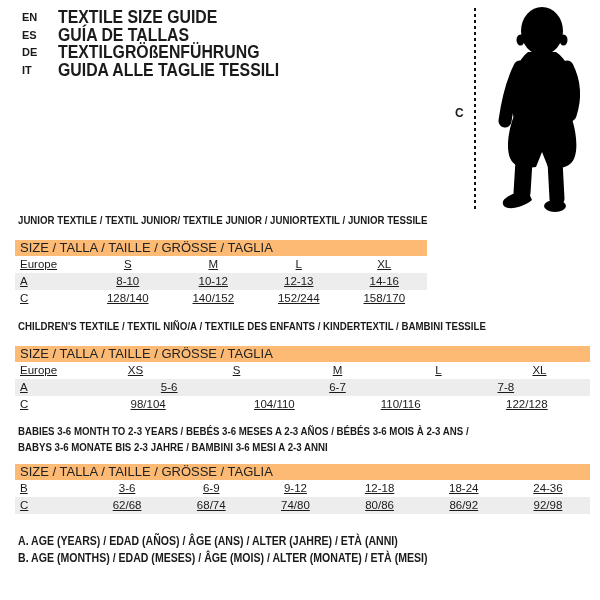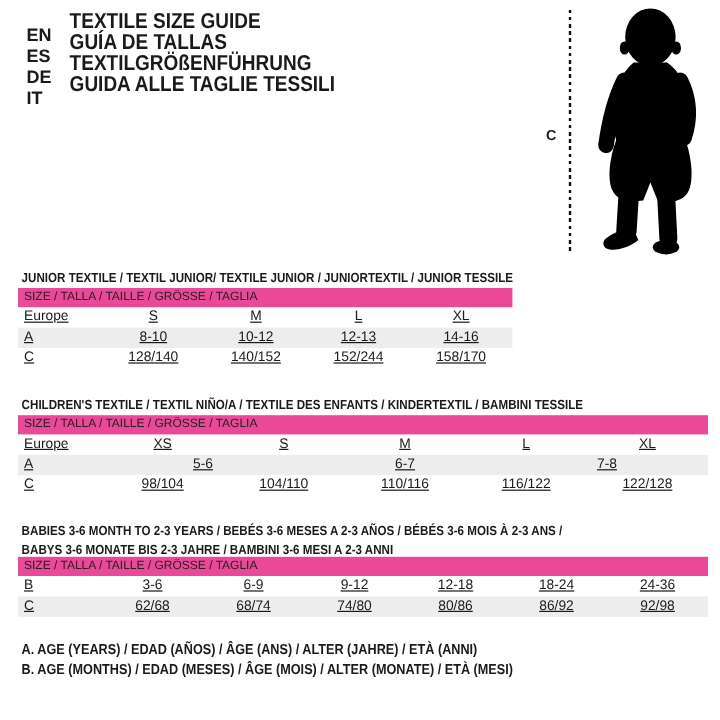--- a/index.html
+++ b/index.html
@@ -6,43 +6,43 @@
   .page{
     position:relative;width:600px;height:600px;background:#fff;overflow:hidden;
     font-family:"Liberation Sans","DejaVu Sans",sans-serif;color:#1a1a1a;
   }
   
   .cond{display:inline-block;transform:scaleX(0.88);transform-origin:0 50%;white-space:nowrap;}
 
   
   .lang-block{position:absolute;left:22px;top:9px;}
   .lang-row{display:flex;height:17.5px;line-height:17.5px;}
-  .lang-code{width:36px;font-weight:bold;font-size:15px;margin-top:12px;}
+  .lang-code{width:36px;font-weight:bold;font-size:11px;}
   .lang-label{font-weight:bold;font-size:18px;}
 
   
   .measure{position:absolute;left:474px;top:6px;width:2px;height:206px;}
   .dash-line{position:absolute;left:0;top:2px;width:2px;height:202px;
     background:repeating-linear-gradient(to bottom,#111 0 3px,transparent 3px 6px);}
   .c-label{position:absolute;left:-19px;top:100px;font-weight:bold;font-size:12px;}
 
   
   .baby{position:absolute;left:487px;top:3px;width:110px;height:212px;}
 
   
   .section{position:absolute;left:15px;width:575px;}
   .section[data-section="0"]{top:212px;width:412px;}
   .section[data-section="1"]{top:318px;}
   .section[data-section="2"]{top:423px;}
-  .sec-title{position:absolute;left:3px;top:12px;}
+  .sec-title{position:absolute;left:3px;top:0;}
   .title-line{height:16px;line-height:16px;font-weight:bold;font-size:11px;}
   .tbl{position:absolute;left:0;top:28px;width:100%;}
   .section[data-section="2"] .tbl{top:41px;}
-  .tbl-header{background:#ec4899;height:16px;line-height:16px;padding-left:5px;
-    font-size:10px;color:#222;}
+  .tbl-header{background:#fdba74;height:16px;line-height:16px;padding-left:5px;
+    font-size:13px;color:#222;}
   .row{display:flex;height:17px;line-height:17px;font-size:11.5px;text-decoration:underline;}
   .row.shaded{background:#ededed;}
   .cell-label{width:65px;padding-left:5px;text-align:left;}
   .cell-val{flex:1;text-align:center;}
 
   
   .footnotes{position:absolute;left:18px;top:533px;}
   .footnote-line{height:17px;line-height:17px;font-weight:bold;font-size:12px;}
 </style>
 </head>
@@ -144,21 +144,20 @@
           <span class="cell-label">A</span>
           <span class="cell-val">5-6</span>
           <span class="cell-val">6-7</span>
           <span class="cell-val">7-8</span>
         </div>
         <div class="row">
           <span class="cell-label">C</span>
           <span class="cell-val">98/104</span>
           <span class="cell-val">104/110</span>
           <span class="cell-val">110/116</span>
-          <span class="cell-val">116/122</span>
           <span class="cell-val">122/128</span>
         </div>
       </div>
     </div>
   <div class="section" data-section="2">
       <div class="sec-title">
         <div class="title-line"><span class="cond">BABIES 3-6 MONTH TO 2-3 YEARS / BEBÉS 3-6 MESES A 2-3 AÑOS / BÉBÉS 3-6 MOIS À 2-3 ANS /</span></div>
         <div class="title-line"><span class="cond">BABYS 3-6 MONATE BIS 2-3 JAHRE / BAMBINI 3-6 MESI A 2-3 ANNI</span></div>
       </div>
       <div class="tbl">

